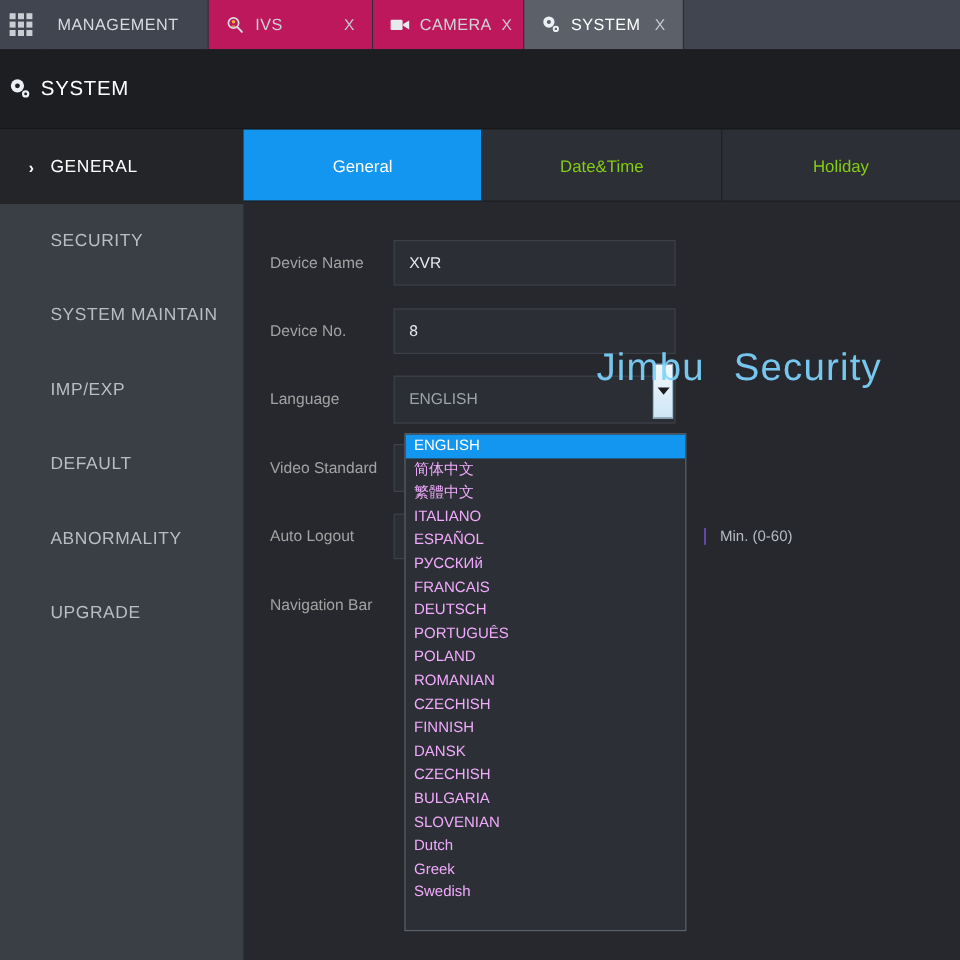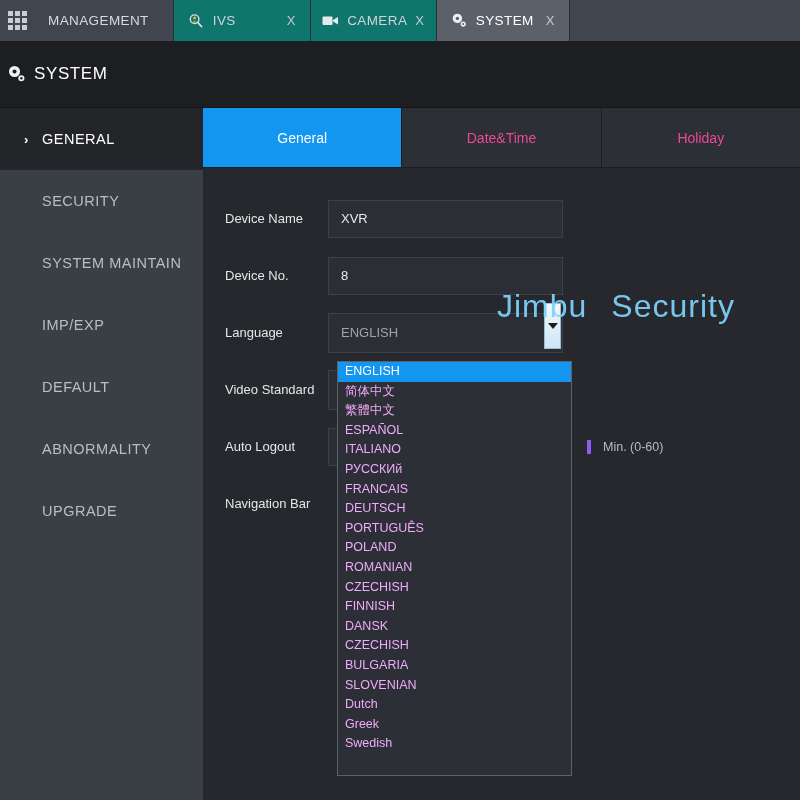--- a/index.html
+++ b/index.html
@@ -23,21 +23,21 @@
   }
   .grid-icon { display: grid; grid-template-columns: repeat(3, 5px); grid-template-rows: repeat(3, 5px); gap: 2px; }
   .grid-icon i { background: #c9cdd4; display: block; }
   .tab {
     display: flex; align-items: center; gap: 8px;
     padding: 0 14px; height: 41px; position: relative;
     color: #cfd3d9; font-size: 13.5px; letter-spacing: .4px;
     border-right: 1px solid #2b2e35;
   }
   .tab.mgmt { background: #40454f; color: #d7dbe1; padding-right: 24px; }
-  .tab.dark { background: #0f766e; justify-content: center; }
+  .tab.dark { background: #be185d; }
   .tab.active { background: #5b6069; color: #ffffff; }
   .tab .close { margin-left: 18px; color: #c6cad0; font-size: 13px; }
   .tab .ticon { display: inline-flex; align-items: center; justify-content: center; width: 17px; height: 17px; }
   .tabbar-rest { flex: 1; background: #40454f; }
 
   
   .modhead {
     position: absolute; left: 0; top: 41px; width: 800px; height: 67px;
     background: #1c1e22; display: flex; align-items: center; padding-left: 6px;
     border-bottom: 1px solid #14161a;
@@ -59,48 +59,48 @@
   .side-item .chev { width: 18px; display: inline-block; color: #ffffff; font-size: 13px; font-weight: bold; }
 
   
   .content {
     position: absolute; left: 203px; top: 108px; width: 597px; height: 692px;
     background: #26282e;
   }
   .subtabs { display: flex; height: 60px; border-bottom: 1px solid #1b1d21; }
   .subtab {
     flex: 1; display: flex; align-items: center; justify-content: center;
-    color: #ec4899; font-size: 14px; background: #2c2f35;
+    color: #84cc16; font-size: 14px; background: #2c2f35;
     border-right: 1px solid #1b1d21;
   }
   .subtab.active { background: #1296f0; color: #ffffff; }
   .subtab:last-child { border-right: none; }
 
   .form { position: relative; padding: 22px 0 0 0; }
   .frow { display: flex; align-items: center; height: 57px; }
-  .flabel { width: 125px; padding-left: 22px; color: #e5e5e5; font-size: 13px; }
+  .flabel { width: 125px; padding-left: 22px; color: #a3a3a3; font-size: 13px; }
   .fctrl { position: relative; }
   .inputbox {
     width: 235px; height: 38px; background: #2b2e34;
     border: 1px solid #3c4149; color: #e7eaee; font-size: 13px;
     display: flex; align-items: center; padding-left: 12px;
   }
   .selbox {
     width: 235px; height: 40px; background: #2b2e34;
     border: 1px solid #3c4149; color: #9ea4ad; font-size: 13px;
     display: flex; align-items: center; padding-left: 12px; position: relative;
   }
   .selarrow {
     position: absolute; right: 1px; top: -11px; width: 17px; height: 46px;
     background: linear-gradient(180deg, #f2f8fd 0%, #cfe6f5 100%);
     border: 1px solid #9fbdd2;
     display: flex; align-items: center; justify-content: center;
   }
   .selarrow .car { width: 0; height: 0; border-left: 5px solid transparent; border-right: 5px solid transparent; border-top: 6px solid #1a1c20; }
-  .unitlabel { margin-left: 24px; color: #b6bbc3; font-size: 12.5px; border-left: 4px solid #8b5cf6; padding-left: 12px; }
+  .unitlabel { margin-left: 24px; color: #b6bbc3; font-size: 12.5px; border-left: 1px solid #8b5cf6; padding-left: 12px; }
 
   
   .droplist {
     position: absolute; left: 337px; top: 361px; width: 235px; height: 415px;
     background: #2c2f35; border: 1px solid #5b6069; overflow: hidden;
     z-index: 40;
   }
   .dopt { height: 19.6px; line-height: 19.6px; padding-left: 7px; color: #f0abfc; font-size: 12.5px; white-space: nowrap; }
   .dopt.sel { background: #1296f0; color: #ffffff; }
 
@@ -281,22 +281,22 @@
         </div>
       </div>
 
     </div>
   </div>
 
   <div class="droplist" id="droplist">
       <div class="dopt sel">ENGLISH</div>
       <div class="dopt">简体中文</div>
       <div class="dopt">繁體中文</div>
+      <div class="dopt">ITALIANO</div>
       <div class="dopt">ESPAÑOL</div>
-      <div class="dopt">ITALIANO</div>
       <div class="dopt">РУССКИй</div>
       <div class="dopt">FRANCAIS</div>
       <div class="dopt">DEUTSCH</div>
       <div class="dopt">PORTUGUÊS</div>
       <div class="dopt">POLAND</div>
       <div class="dopt">ROMANIAN</div>
       <div class="dopt">CZECHISH</div>
       <div class="dopt">FINNISH</div>
       <div class="dopt">DANSK</div>
       <div class="dopt">CZECHISH</div>

